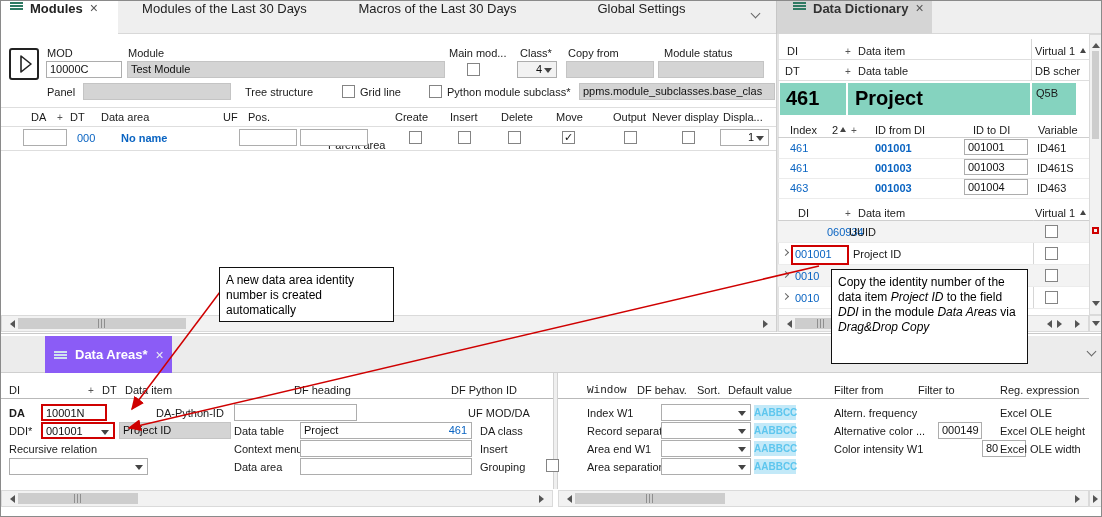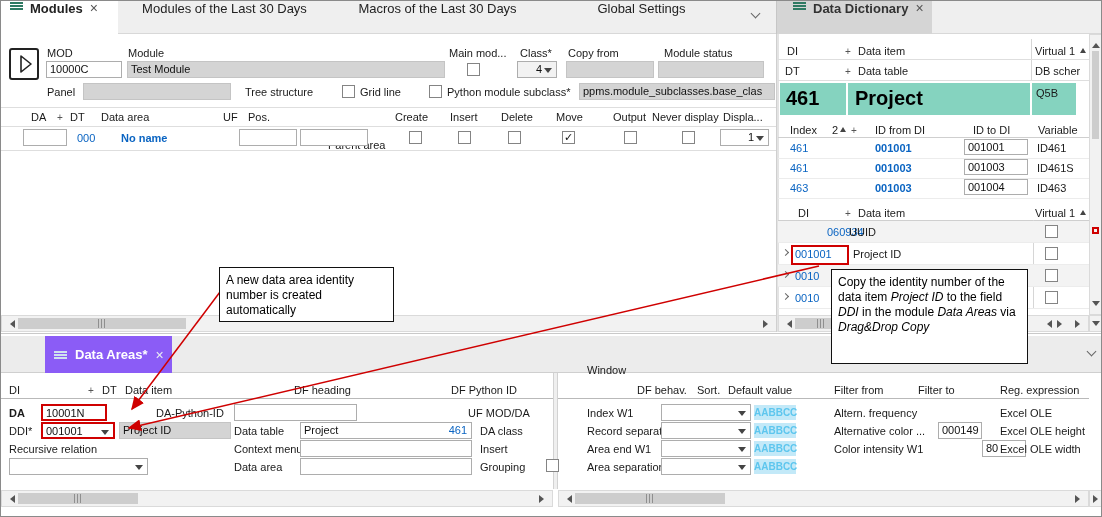--- a/index.html
+++ b/index.html
@@ -253,21 +253,21 @@
     <span class="xicon" style="color:#e9eef2;"></span>
   </div>
   <span class="chev down" style="left:1087px;top:347px;"></span>
 
   <span class="lbl" style="left:8px;top:383px;">DI</span>
   <span class="lbl sm" style="left:87px;top:383px;">+</span>
   <span class="lbl" style="left:101px;top:383px;">DT</span>
   <span class="lbl" style="left:124px;top:383px;">Data item</span>
   <span class="lbl" style="left:293px;top:383px;">DF heading</span>
   <span class="lbl" style="left:450px;top:383px;">DF Python ID</span>
-  <span class="lbl" style="left:586px;top:363px;">Window</span>
+  <span class="lbl" style="left:586px;top:383px;font-family:Liberation Mono, monospace;">Window</span>
   <span class="lbl" style="left:636px;top:383px;">DF behav.</span>
   <span class="lbl" style="left:696px;top:383px;">Sort.</span>
   <span class="lbl" style="left:727px;top:383px;">Default value</span>
   <span class="lbl" style="left:833px;top:383px;">Filter from</span>
   <span class="lbl" style="left:917px;top:383px;">Filter to</span>
   <span class="lbl" style="left:999px;top:383px;">Reg. expression</span>
   <div class="hline" style="left:0;top:397px;width:1088px;background:#b9b9b9;"></div>
   <div class="abs" style="left:552px;top:372px;width:5px;height:116px;background:#efefef;border-left:1px solid #d2d2d2;border-right:1px solid #d2d2d2;"></div>
 
   <span class="lbl b" style="left:8px;top:406px;">DA</span>

